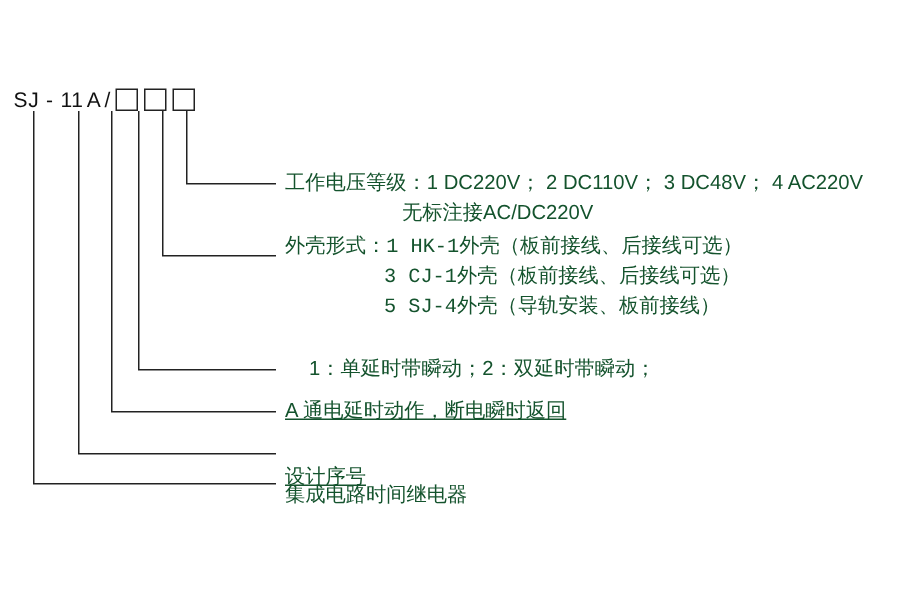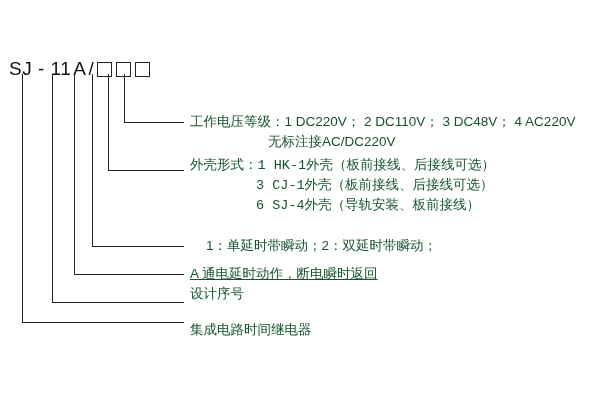--- a/index.html
+++ b/index.html
@@ -19,21 +19,21 @@
     height: 400px;
   }
 
   
   .code-row {
     position: absolute;
     left: 8px;
     top: 58px;
     display: flex;
     align-items: center;
-    font-size: 19px;
+    font-size: 14px;
     color: #111;
     letter-spacing: 0.5px;
     white-space: nowrap;
   }
   .code-seg {
     padding: 0 1px;
   }
   .code-box {
     display: inline-block;
     width: 13px;
@@ -106,32 +106,32 @@
   <div class="hline" style="left:22px; top:322px; width:162px;"></div>
 
   <div class="desc" style="left:190px; top:112px;">
     <span class="ln">工作电压等级：1 DC220V； 2 DC110V； 3 DC48V； 4 AC220V</span>
     <span class="ln indent1">无标注接AC/DC220V</span>
   </div>
 
   <div class="desc" style="left:190px; top:156px;font-family:Liberation Mono, monospace;">
     <span class="ln">外壳形式：1  HK-1外壳（板前接线、后接线可选）</span>
     <span class="ln indent2">3  CJ-1外壳（板前接线、后接线可选）</span>
-    <span class="ln indent2">6  SJ-4外壳（导轨安装、板前接线）</span>
+    <span class="ln indent2">5  SJ-4外壳（导轨安装、板前接线）</span>
   </div>
 
   <div class="desc" style="left:190px; top:236px;margin-left:16px;">
     <span class="ln">1：单延时带瞬动；2：双延时带瞬动；</span>
   </div>
 
   <div class="desc" style="left:190px; top:264px;text-decoration:underline;">
     <span class="ln">A  通电延时动作，断电瞬时返回</span>
   </div>
 
-  <div class="desc" style="left:190px; top:284px;">
+  <div class="desc" style="left:190px; top:308px;text-decoration:underline;">
     <span class="ln">设计序号</span>
   </div>
 
   <div class="desc" style="left:190px; top:320px;">
     <span class="ln">集成电路时间继电器</span>
   </div>
 
 </div>
 
 </body></html>

